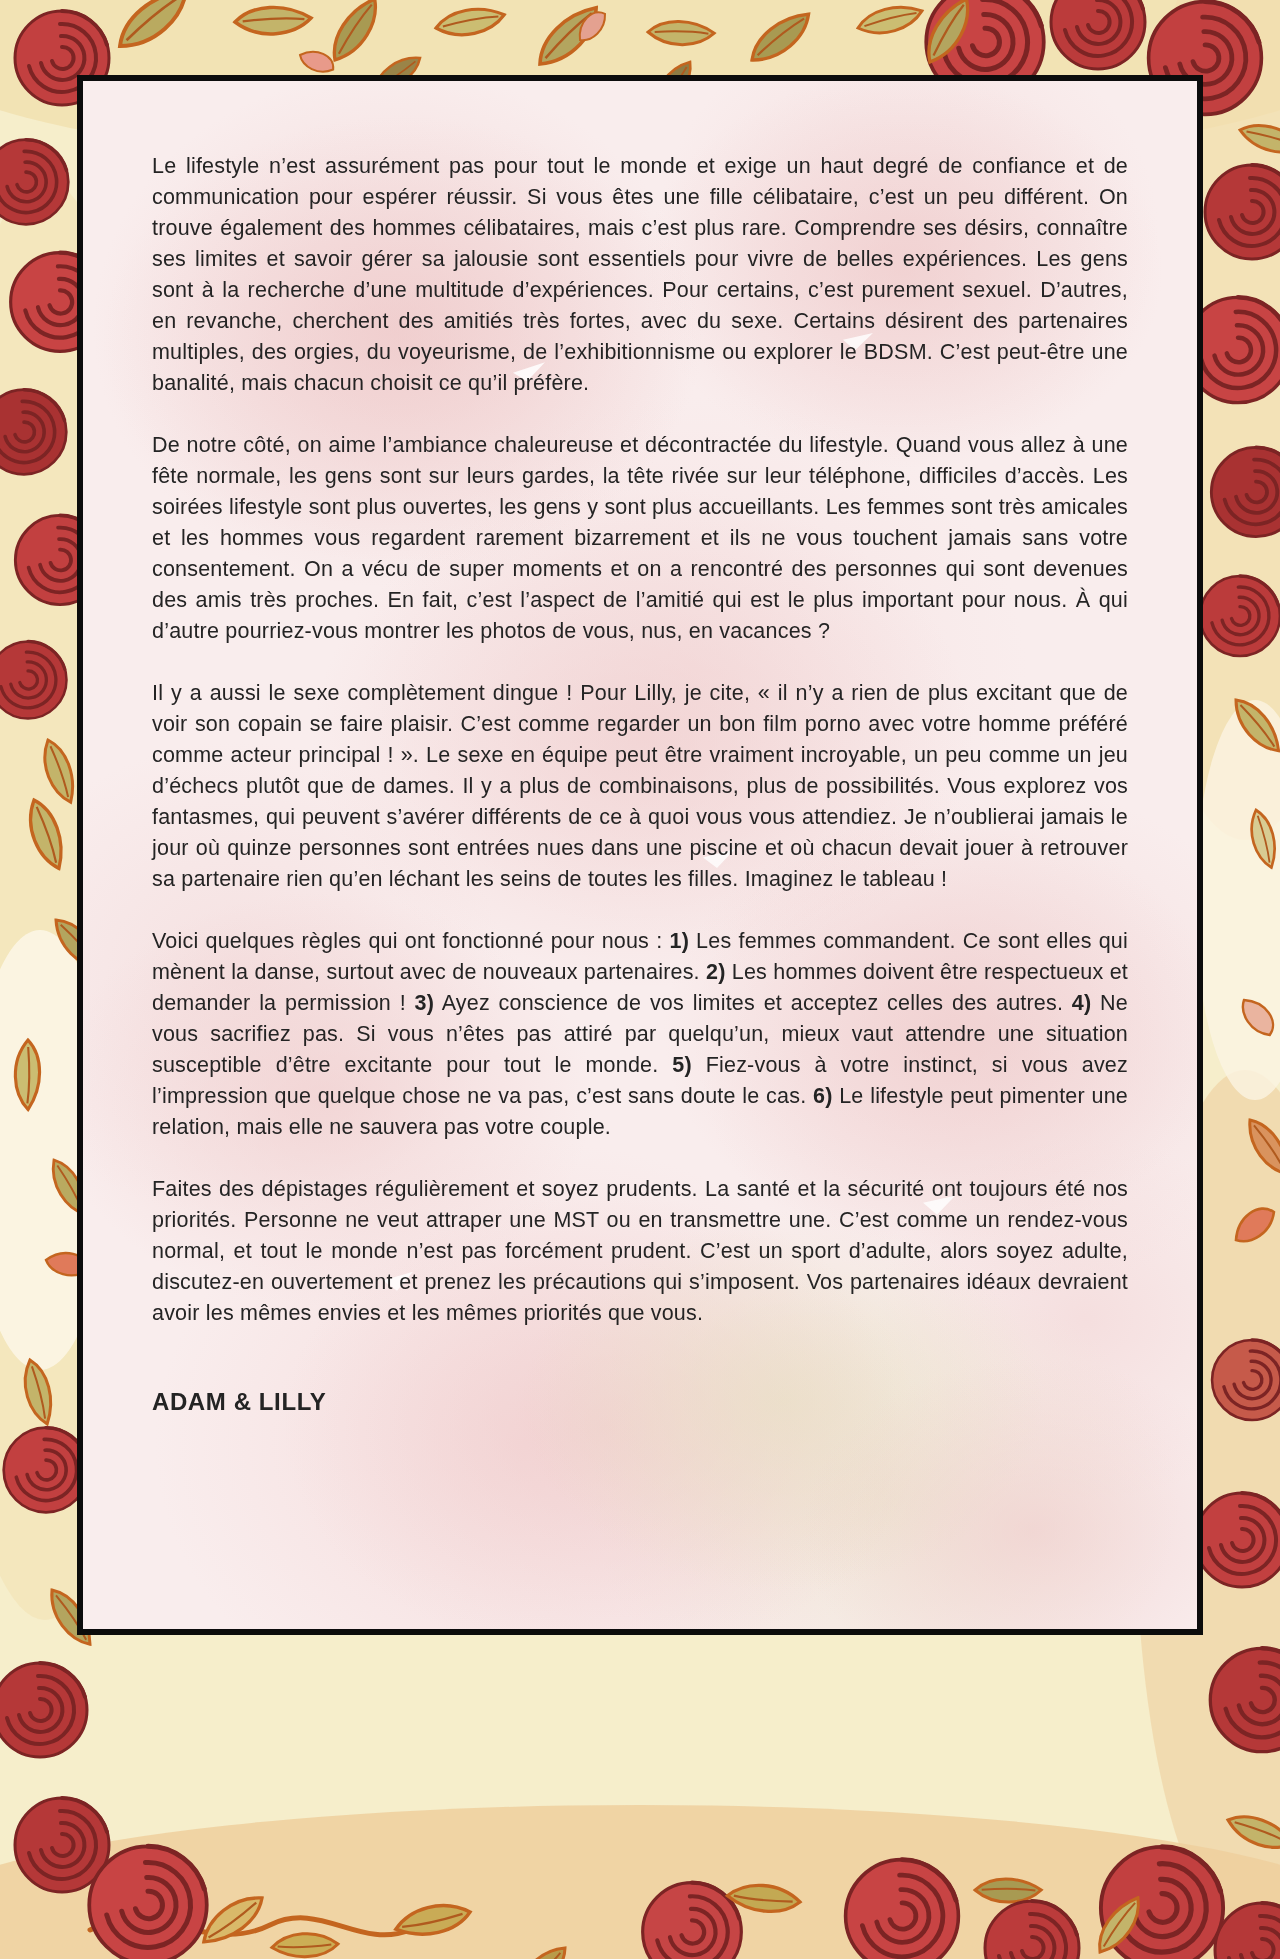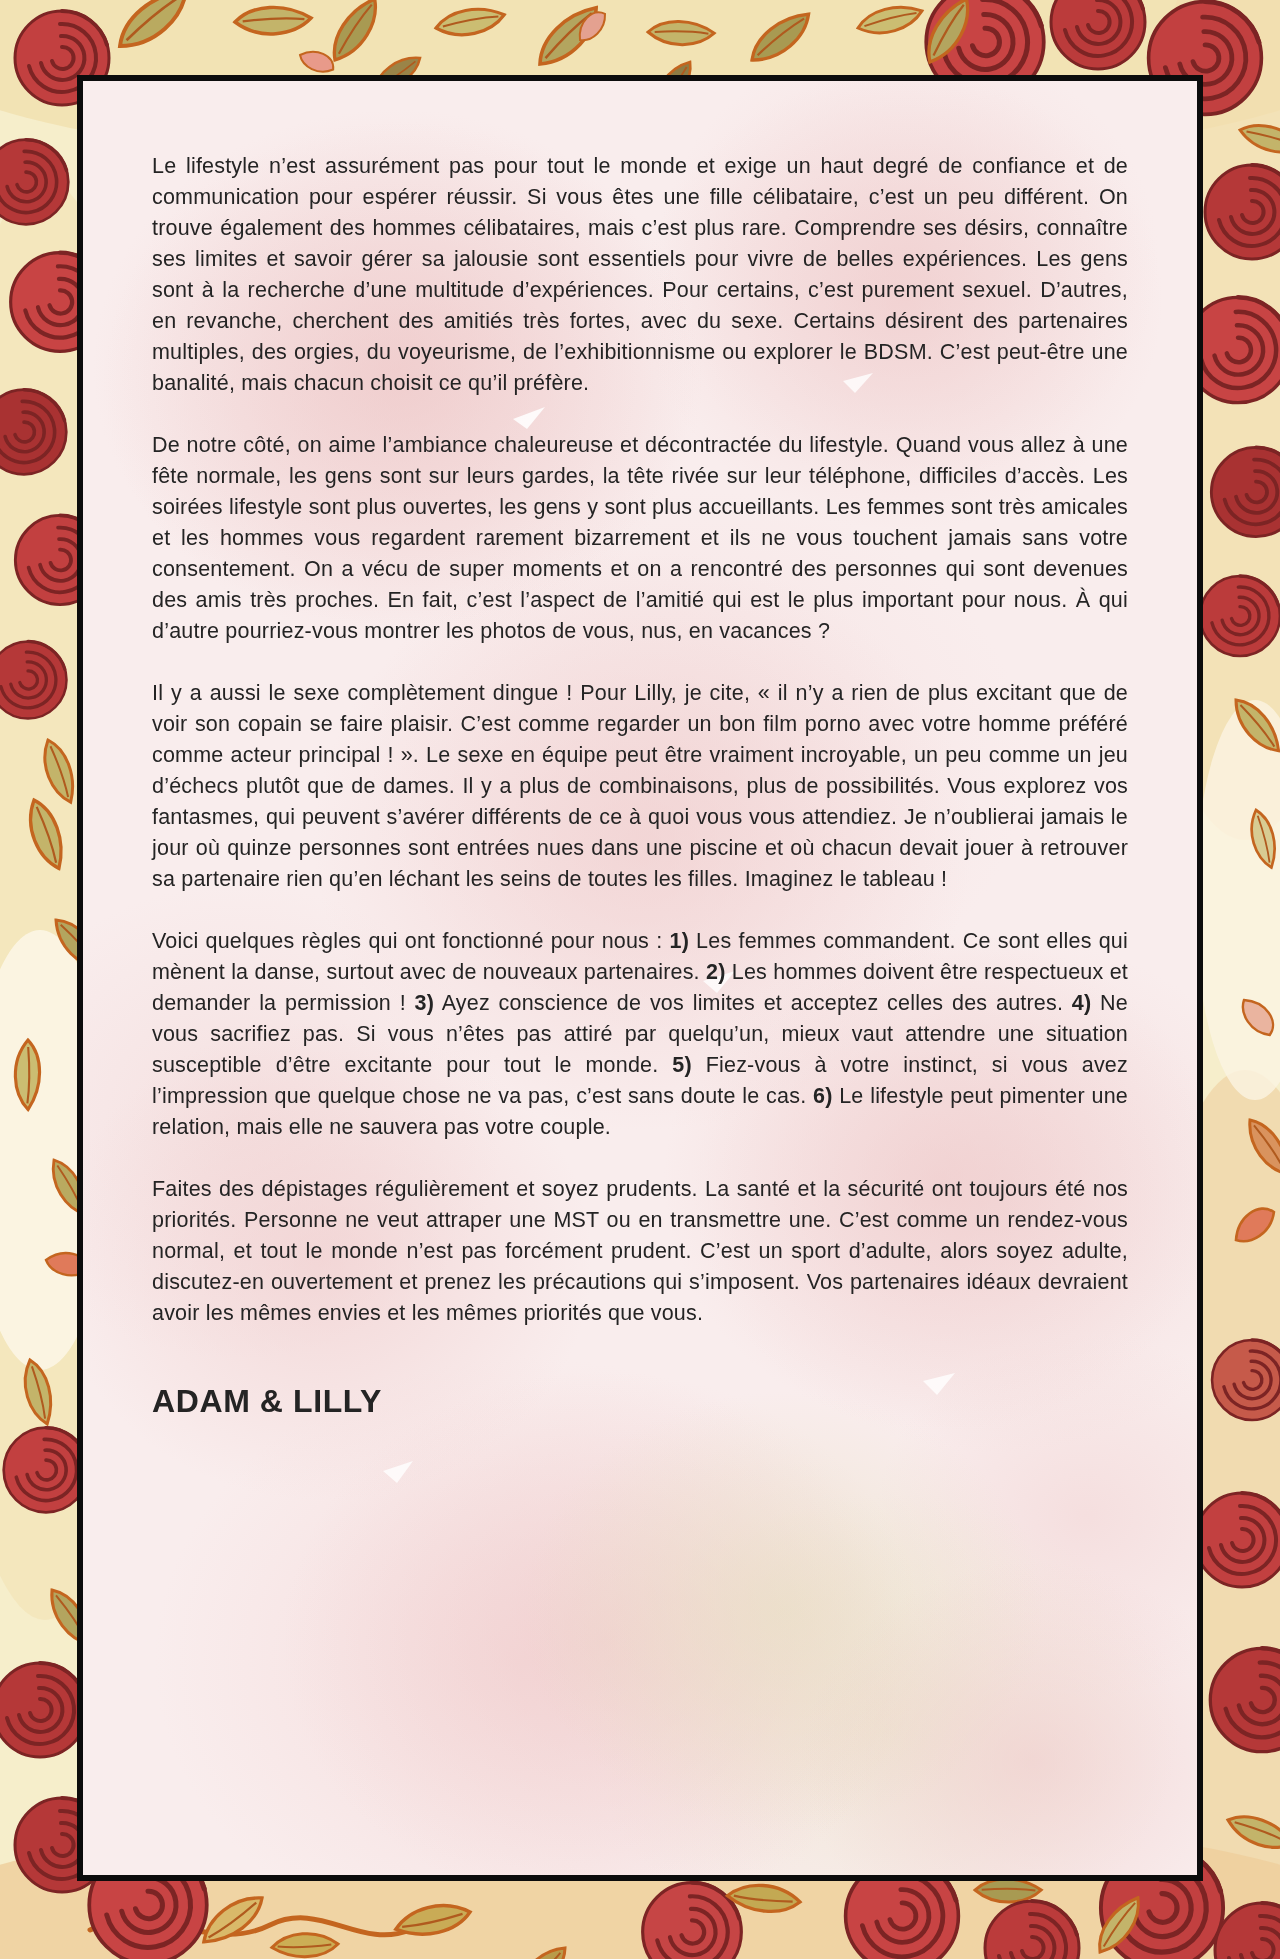--- a/index.html
+++ b/index.html
@@ -9,21 +9,21 @@
     font-family:"Liberation Sans", sans-serif;
   }
   .art{position:absolute;inset:0;width:1280px;height:1959px;}
   .rl{fill:none;stroke:#7c2424;stroke-width:4;stroke-linecap:round}
   .rf{stroke:#7c2424;stroke-width:3}
   .lf{stroke:#c4651f;stroke-width:3}
   .lv{fill:none;stroke:#b05a1e;stroke-width:2}
   .st{fill:none;stroke:#c4651f;stroke-width:5;stroke-linecap:round}
 
   .frame{
-    position:absolute;left:77px;top:75px;width:1126px;height:1806px;
+    position:absolute;left:77px;top:75px;width:1126px;height:1560px;
     box-sizing:border-box;border:6px solid #0c0c0c;
     background-color:#f9eded;
     background-image:
       radial-gradient(420px 360px at 28% 16%, rgba(238,201,201,.60), rgba(238,201,201,0) 72%),
       radial-gradient(360px 320px at 74% 10%, rgba(241,210,210,.55), rgba(241,210,210,0) 70%),
       radial-gradient(460px 380px at 55% 38%, rgba(244,219,219,.50), rgba(244,219,219,0) 72%),
       radial-gradient(380px 340px at 14% 58%, rgba(240,210,210,.45), rgba(240,210,210,0) 70%),
       radial-gradient(420px 360px at 82% 62%, rgba(239,206,206,.50), rgba(239,206,206,0) 72%),
       radial-gradient(520px 420px at 40% 88%, rgba(243,210,210,.60), rgba(243,210,210,0) 72%),
       radial-gradient(420px 340px at 72% 92%, rgba(236,228,205,.65), rgba(236,228,205,0) 70%),
@@ -34,21 +34,21 @@
   .content{
     position:absolute;left:69px;right:69px;top:70px;
     color:#242424;
     font-size:21.5px;line-height:31px;
     text-align:justify;
     letter-spacing:.2px;
   }
   .content p{margin:0 0 31px 0;}
   .content b{font-weight:bold;}
   .signature{
-    font-weight:bold;font-size:32px;letter-spacing:.6px;
+    font-weight:bold;font-size:24px;letter-spacing:.6px;
     margin-top:57px !important;text-align:left;
   }
 </style>
 </head>
 <body>
 
 <svg class="art" viewBox="0 0 1280 1959" aria-hidden="true">
   <defs>
     <g id="rose">
       <circle r="47" class="rf"></circle>

